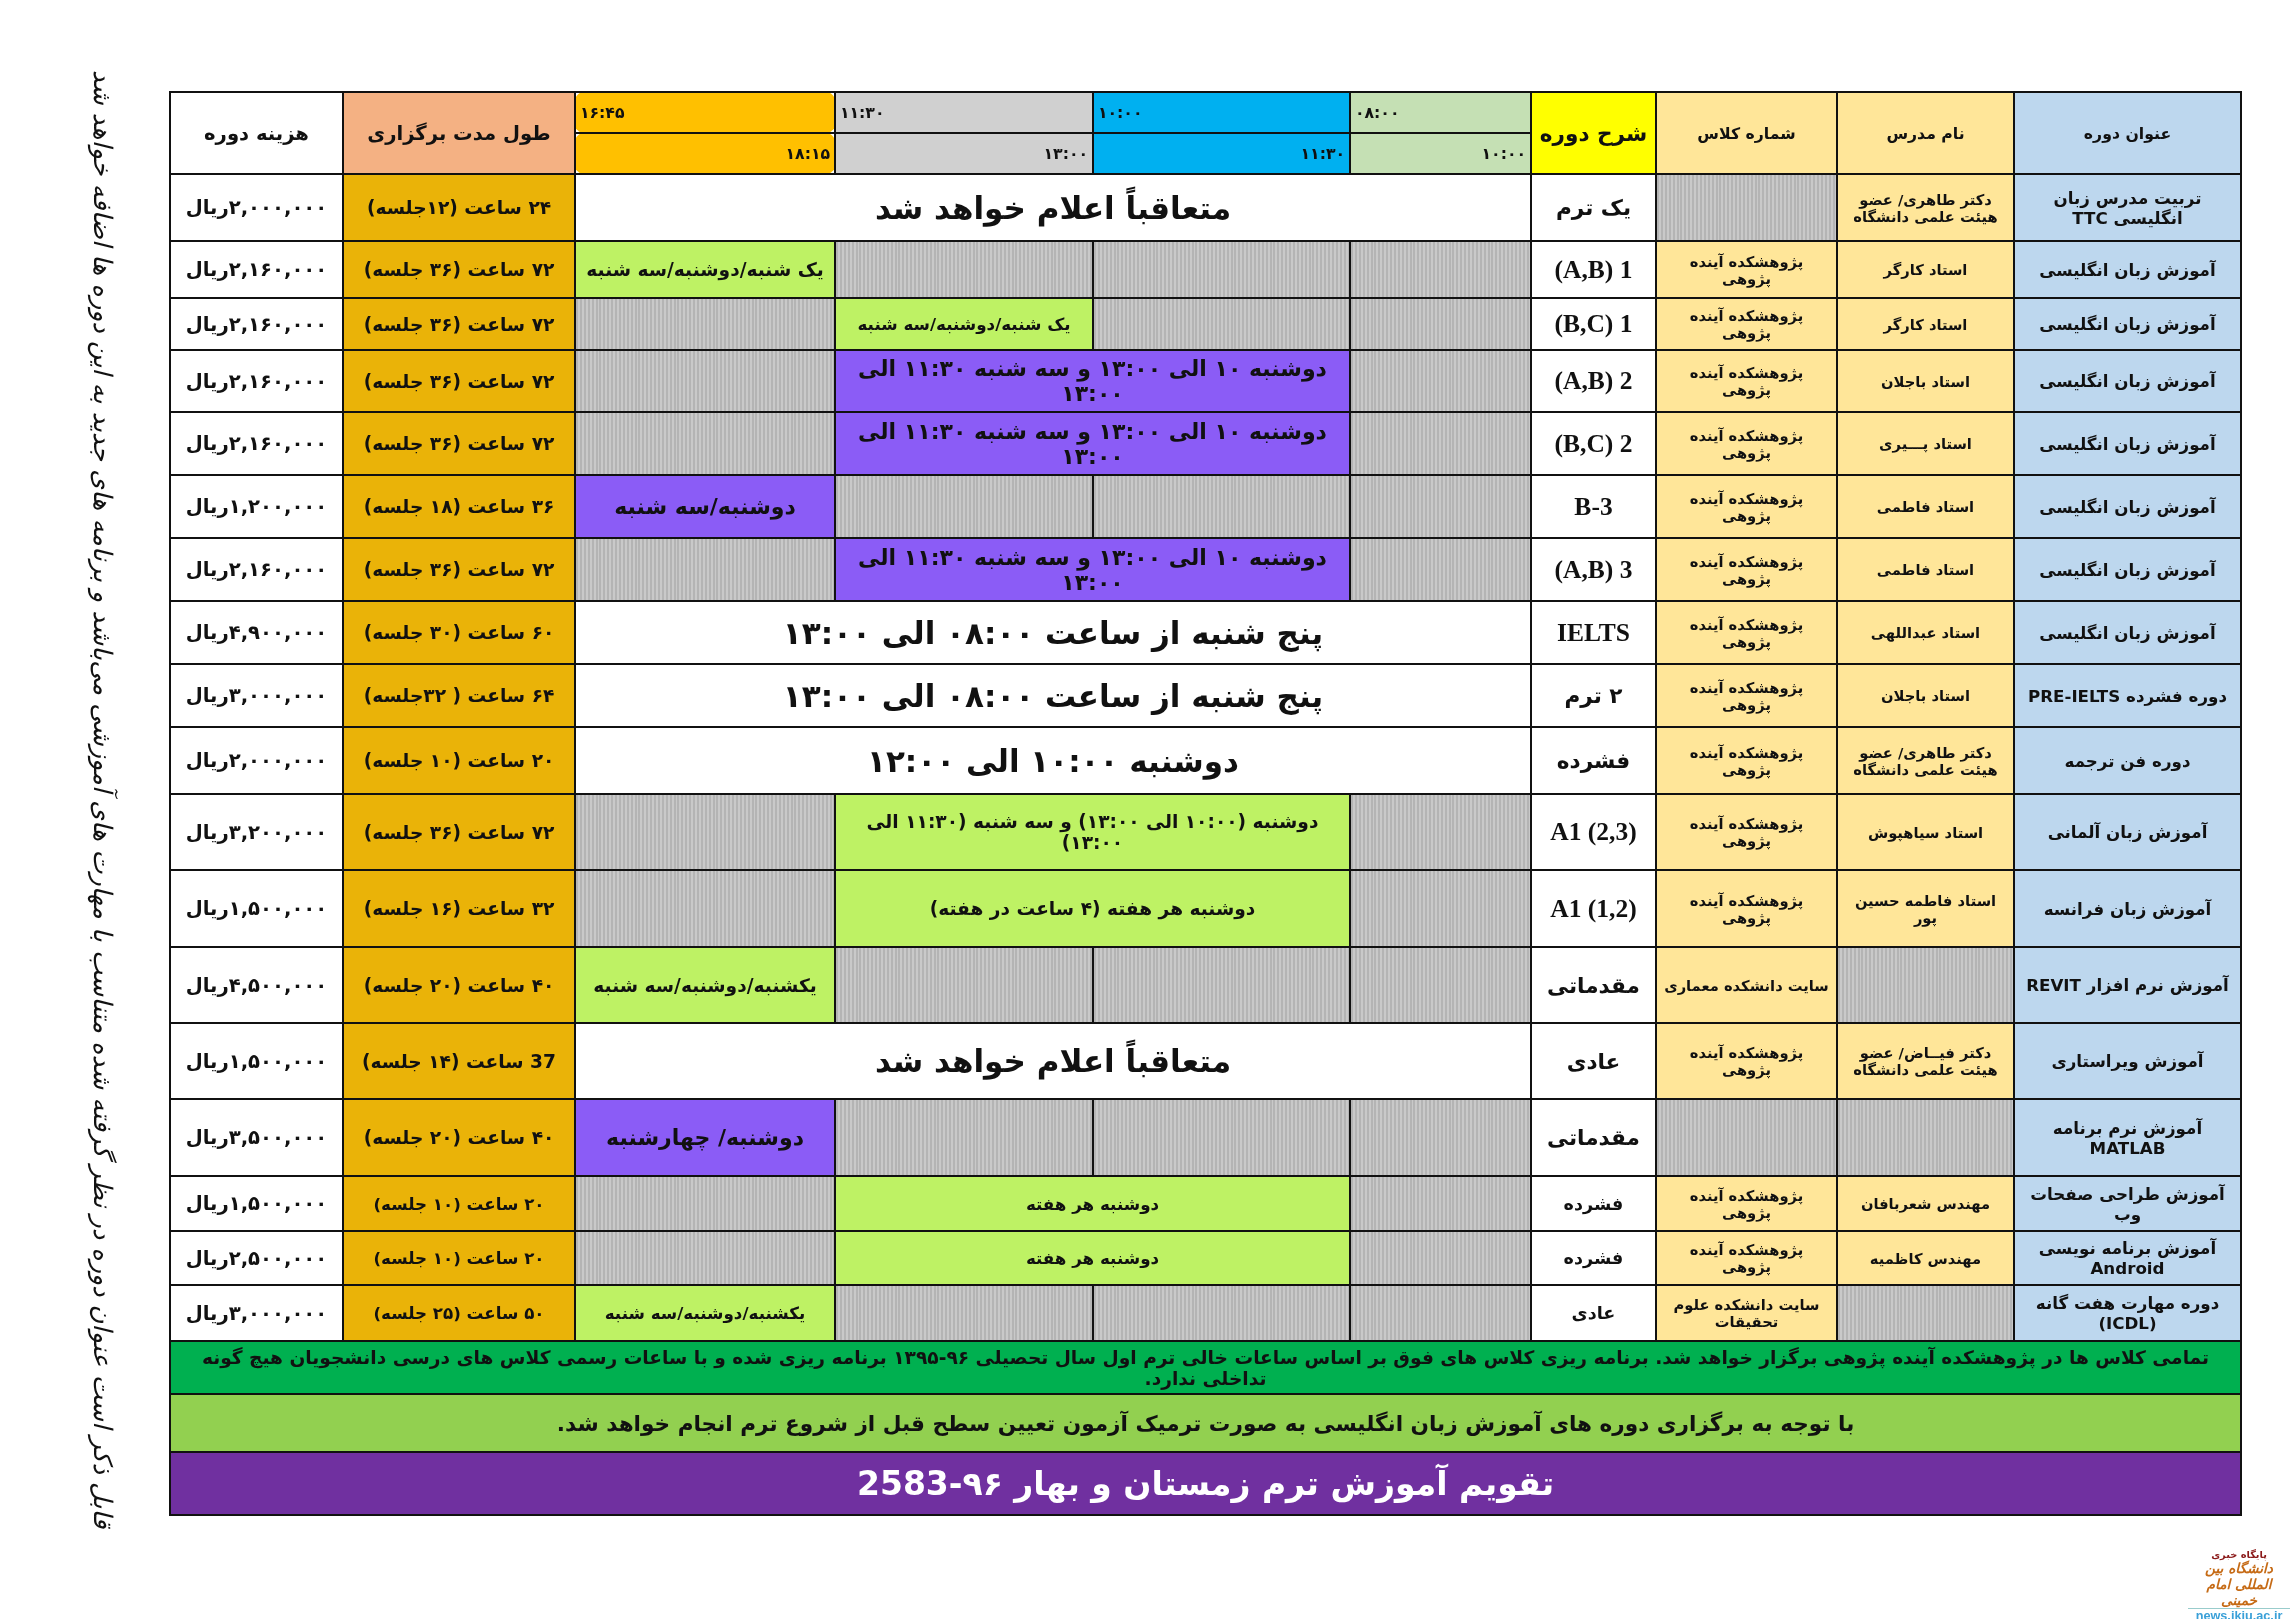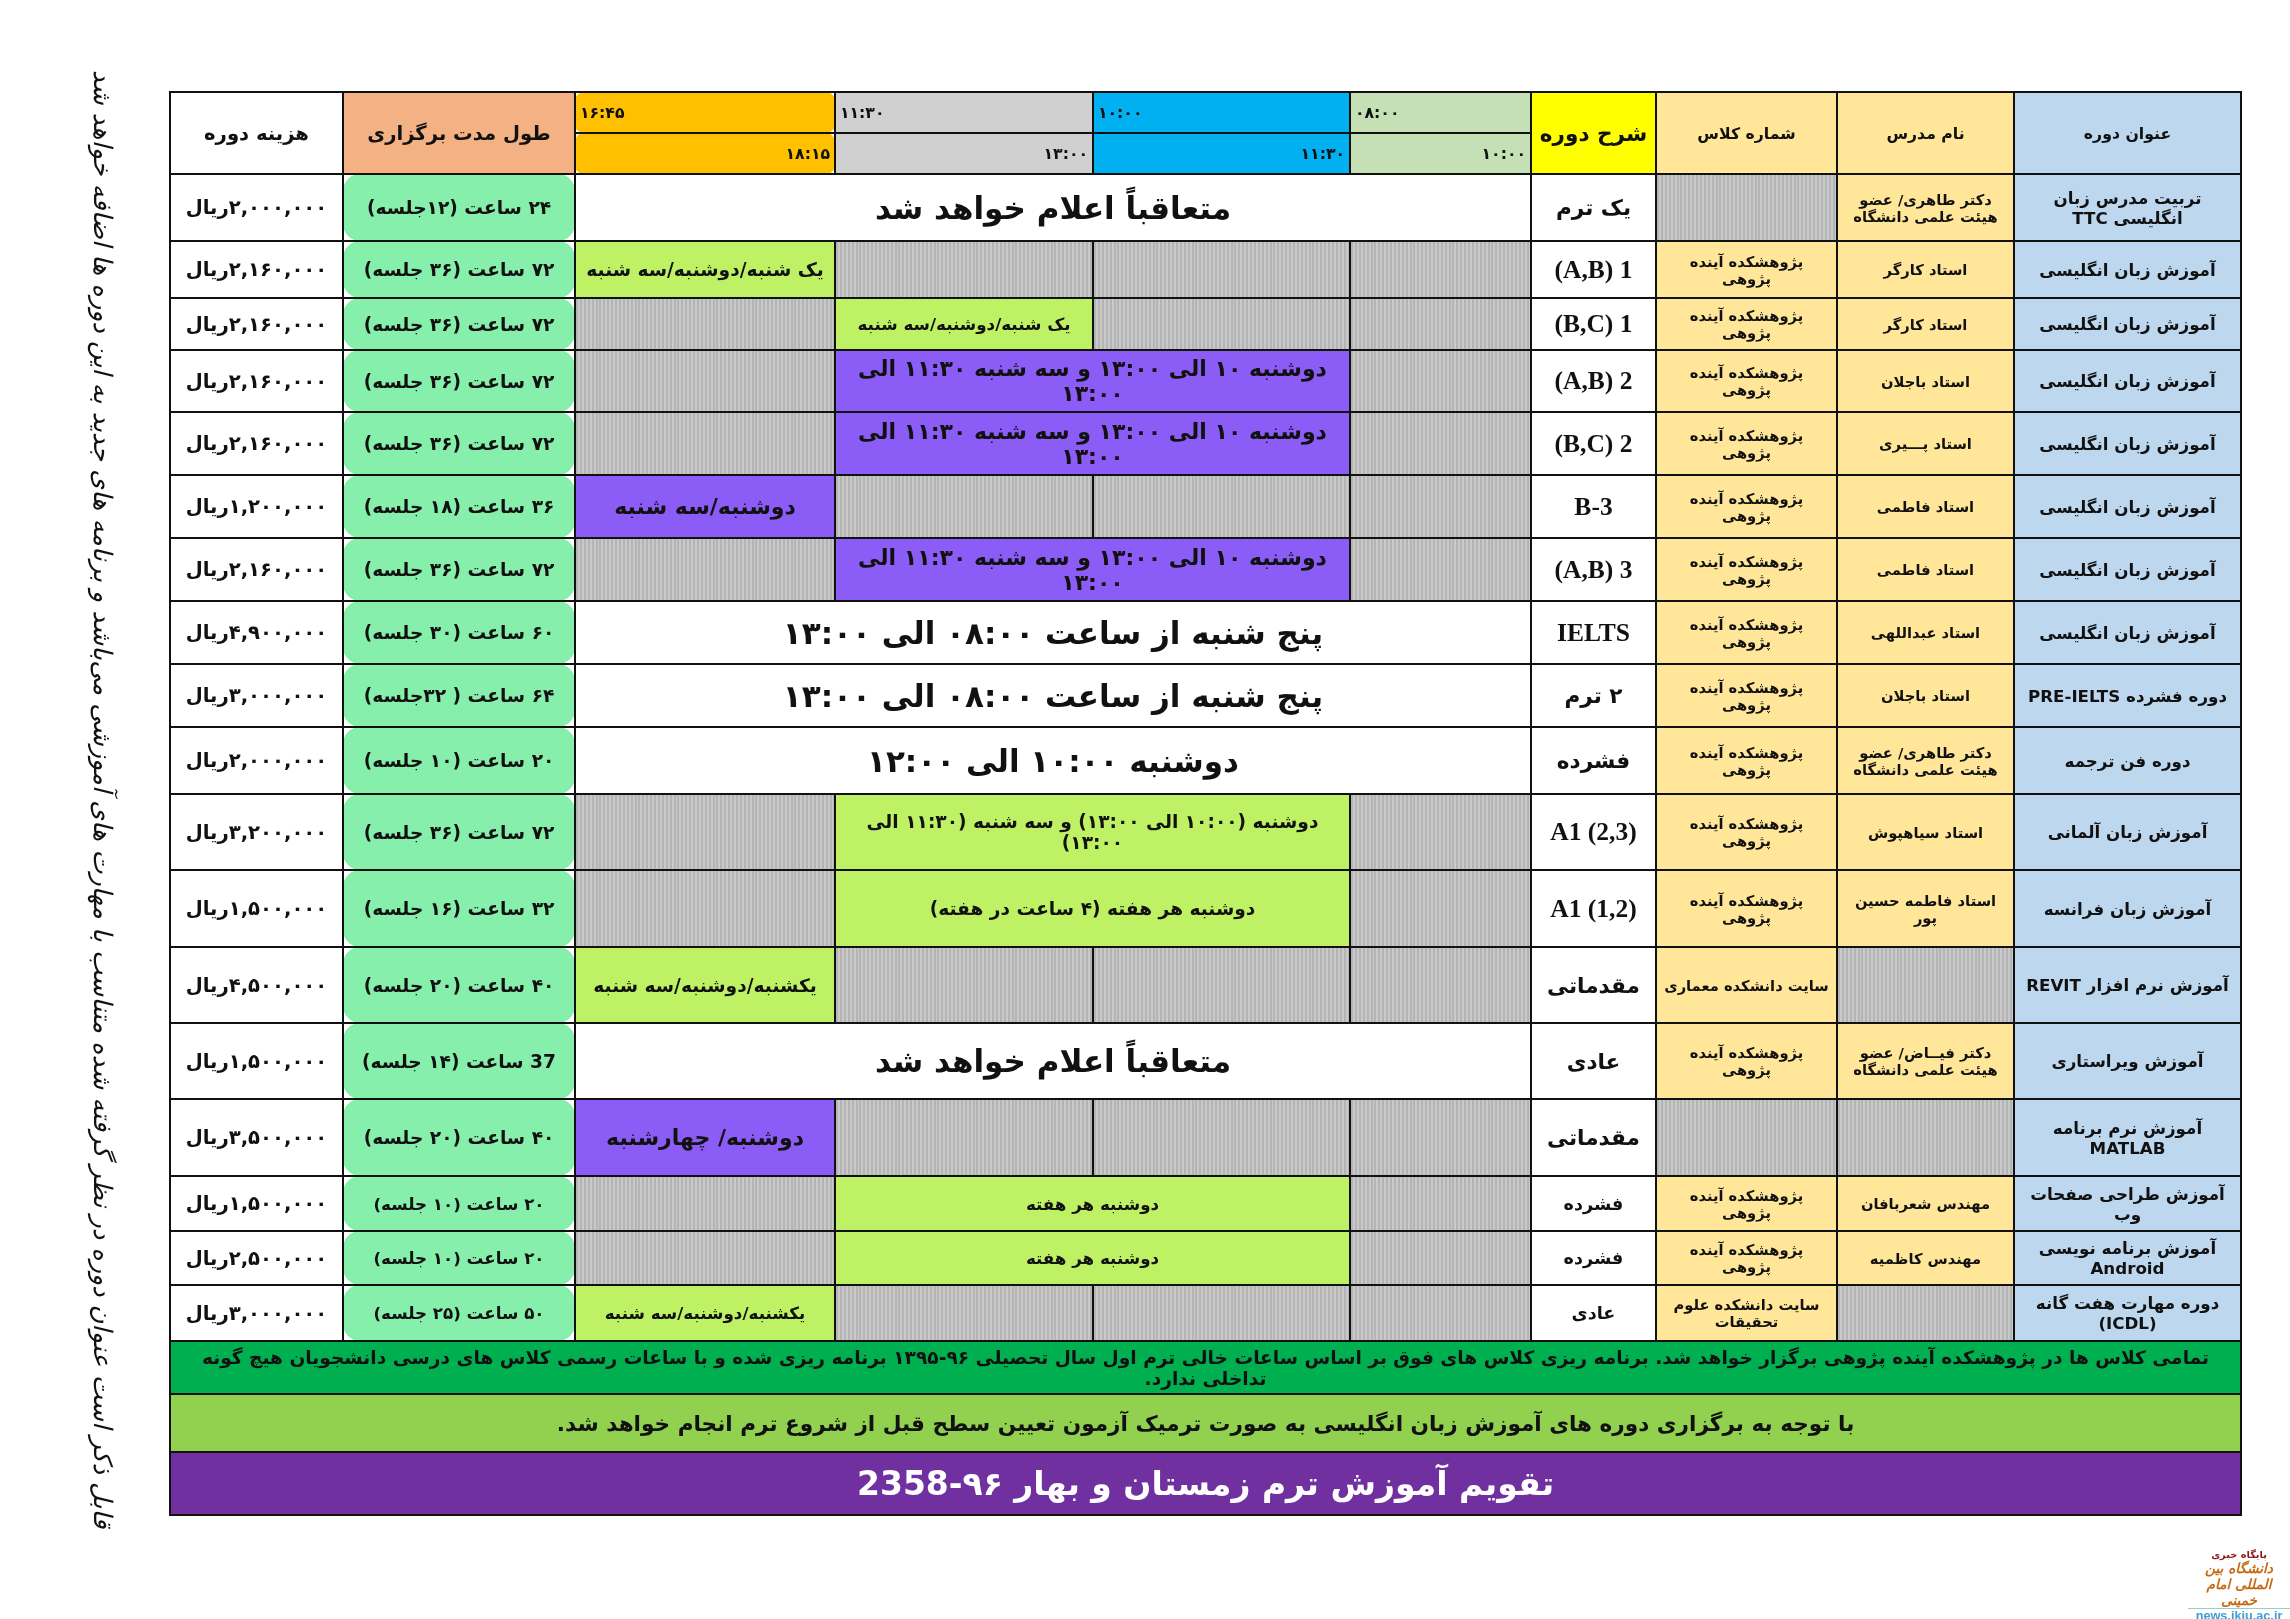--- a/index.html
+++ b/index.html
@@ -5,21 +5,21 @@
   html, body { margin:0; padding:0; background:#ffffff; }
   body { width:2291px; height:1619px; position:relative; overflow:hidden; font-family:"DejaVu Sans", sans-serif; color:#111; }
   .sheet { position:absolute; left:169px; top:91px; width:2073px; }
   table { border-collapse:collapse; table-layout:fixed; width:2073px; direction:rtl; }
   td, th { border:2.9px solid #111; padding:0 5.9px; text-align:center; vertical-align:middle; font-weight:bold; overflow:hidden; }
   .c-title { background:#bdd7ee; font-size:16.7px; }
   .c-teacher { background:#ffe699; font-size:14.7px; }
   .c-class { background:#ffe699; font-size:14.7px; }
   .c-desc { background:#ffffff; font-size:25.5px; font-family:"Liberation Serif", serif; }
   .c-desc.fa { font-family:"DejaVu Sans", sans-serif; font-size:21.6px; }
-  .c-dur { background:#86efac; font-size:18.6px;border-radius:17px; }
+  .c-dur { background:#eab308; font-size:18.6px; }
   .c-cost { background:#ffffff; font-size:19.6px; }
   .hatch { background: repeating-linear-gradient(90deg, #b4b4b4 0px, #b4b4b4 2px, #c9c9c9 2px, #c9c9c9 3.9px); }
   .slot-text { background:#bef264; font-size:18.6px; }
   .slot-big { background:#ffffff; font-size:31px; }
   .slot-mid { background:#8b5cf6; font-size:22px;margin-top:9px; }
   .hdr { font-size:18.6px;margin-top:8px; }
   .hdr-title { background:#bdd7ee; font-size:15.7px; }
   .hdr-teacher { background:#ffe699; font-size:15.7px; }
   .hdr-class { background:#ffe699; font-size:15.7px; }
   .hdr-desc { background:#ffff00; font-size:21.6px; }
@@ -295,21 +295,21 @@
     <td class="c-cost">۳,۰۰۰,۰۰۰ریال</td>
   </tr>
 
   <tr>
     <td colspan="10" class="note1">تمامی کلاس ها در پژوهشکده آینده پژوهی برگزار خواهد شد. برنامه ریزی کلاس های فوق بر اساس ساعات خالی ترم اول سال تحصیلی ۹۶-۱۳۹۵ برنامه ریزی شده و با ساعات رسمی کلاس های درسی دانشجویان هیچ گونه تداخلی ندارد.</td>
   </tr>
   <tr>
     <td colspan="10" class="note2">با توجه به برگزاری دوره های آموزش زبان انگلیسی به صورت ترمیک آزمون تعیین سطح قبل از شروع ترم انجام خواهد شد.</td>
   </tr>
   <tr>
-    <td colspan="10" class="banner">تقویم آموزش ترم زمستان و بهار ۹۶-2358</td>
+    <td colspan="10" class="banner">تقویم آموزش ترم زمستان و بهار ۹۶-2583</td>
   </tr>
   </tbody>
 </table>
 </div>
 
 <div class="logo">
   <div class="l1">پایگاه خبری</div>
   <div class="l2">دانشگاه بین المللی امام خمینی</div>
   <div class="l3">news.ikiu.ac.ir</div>
 </div>

